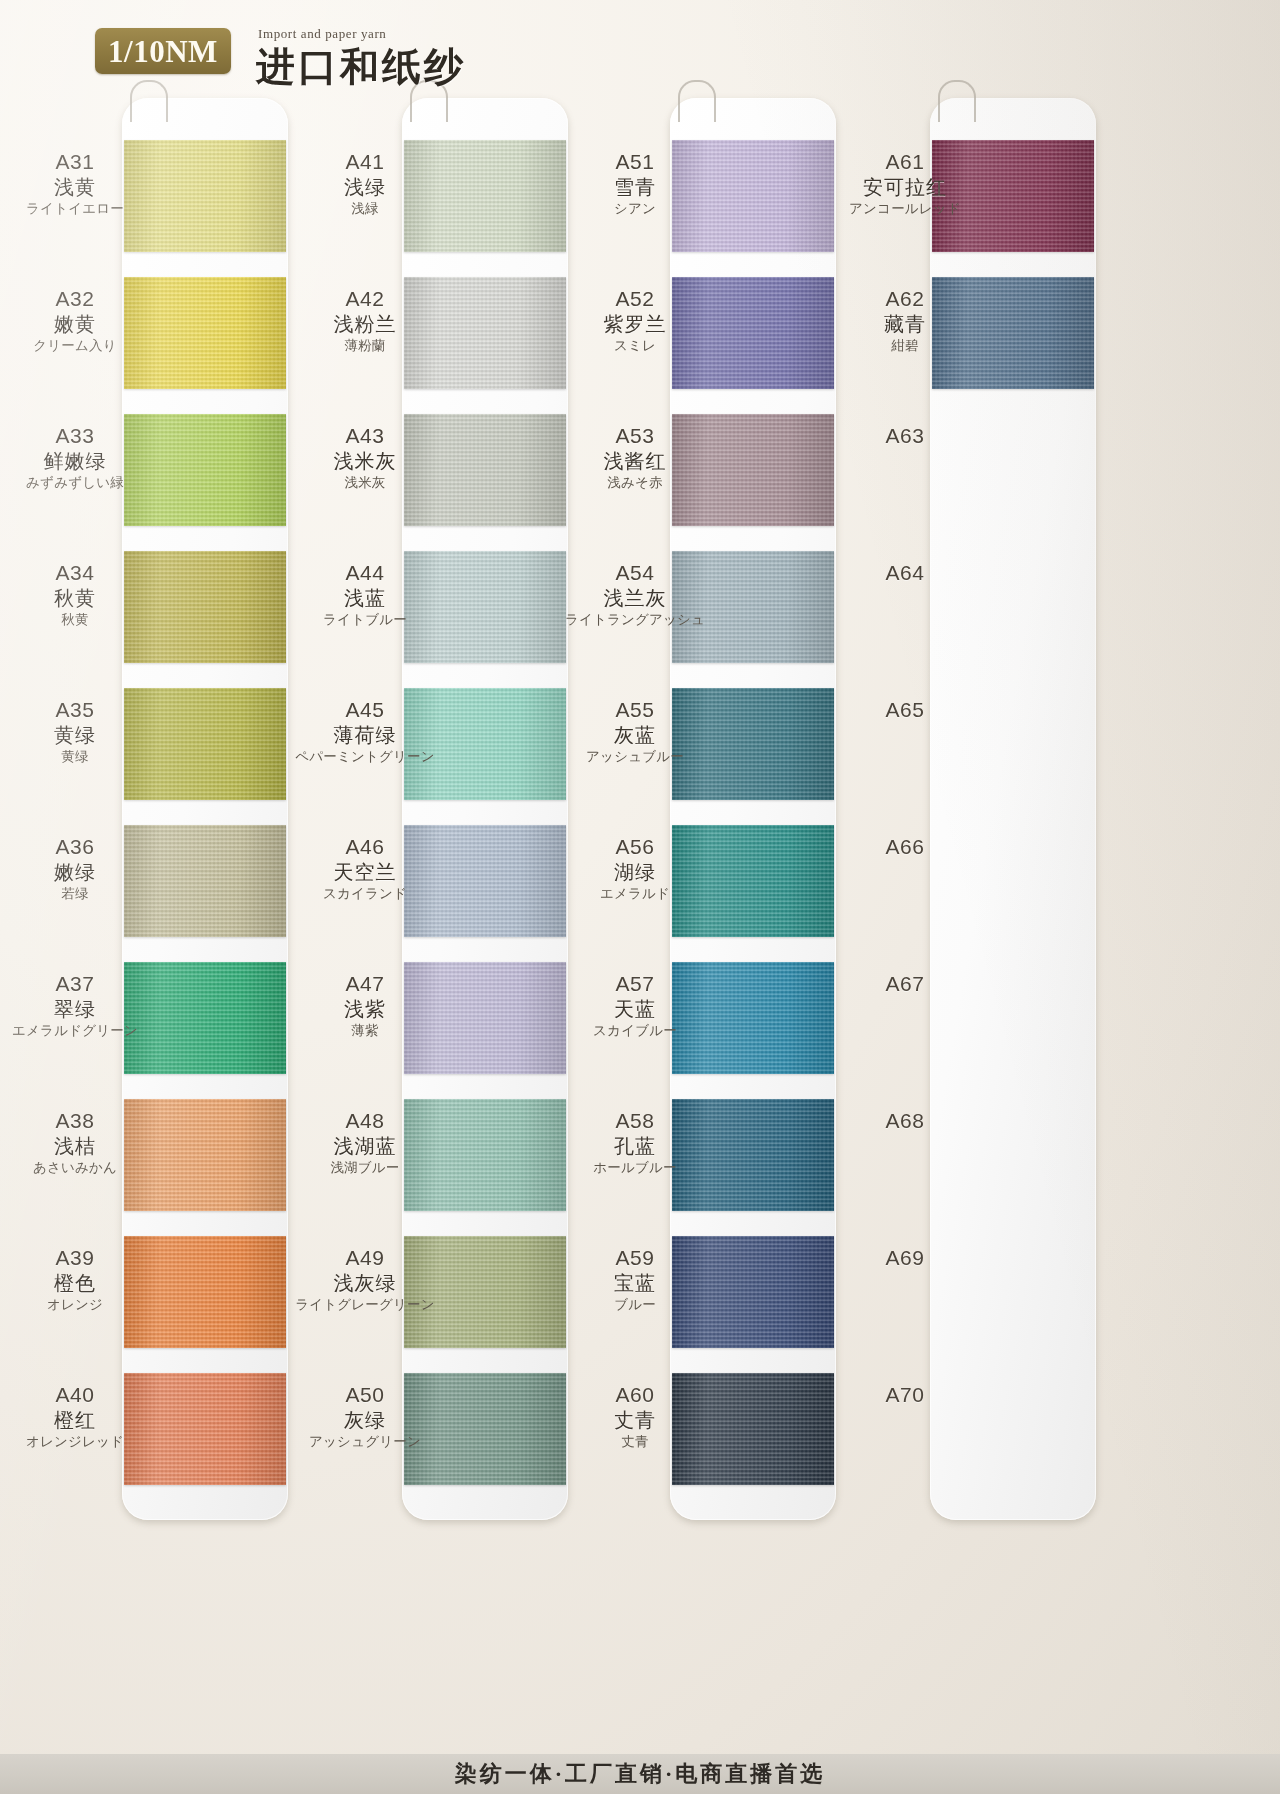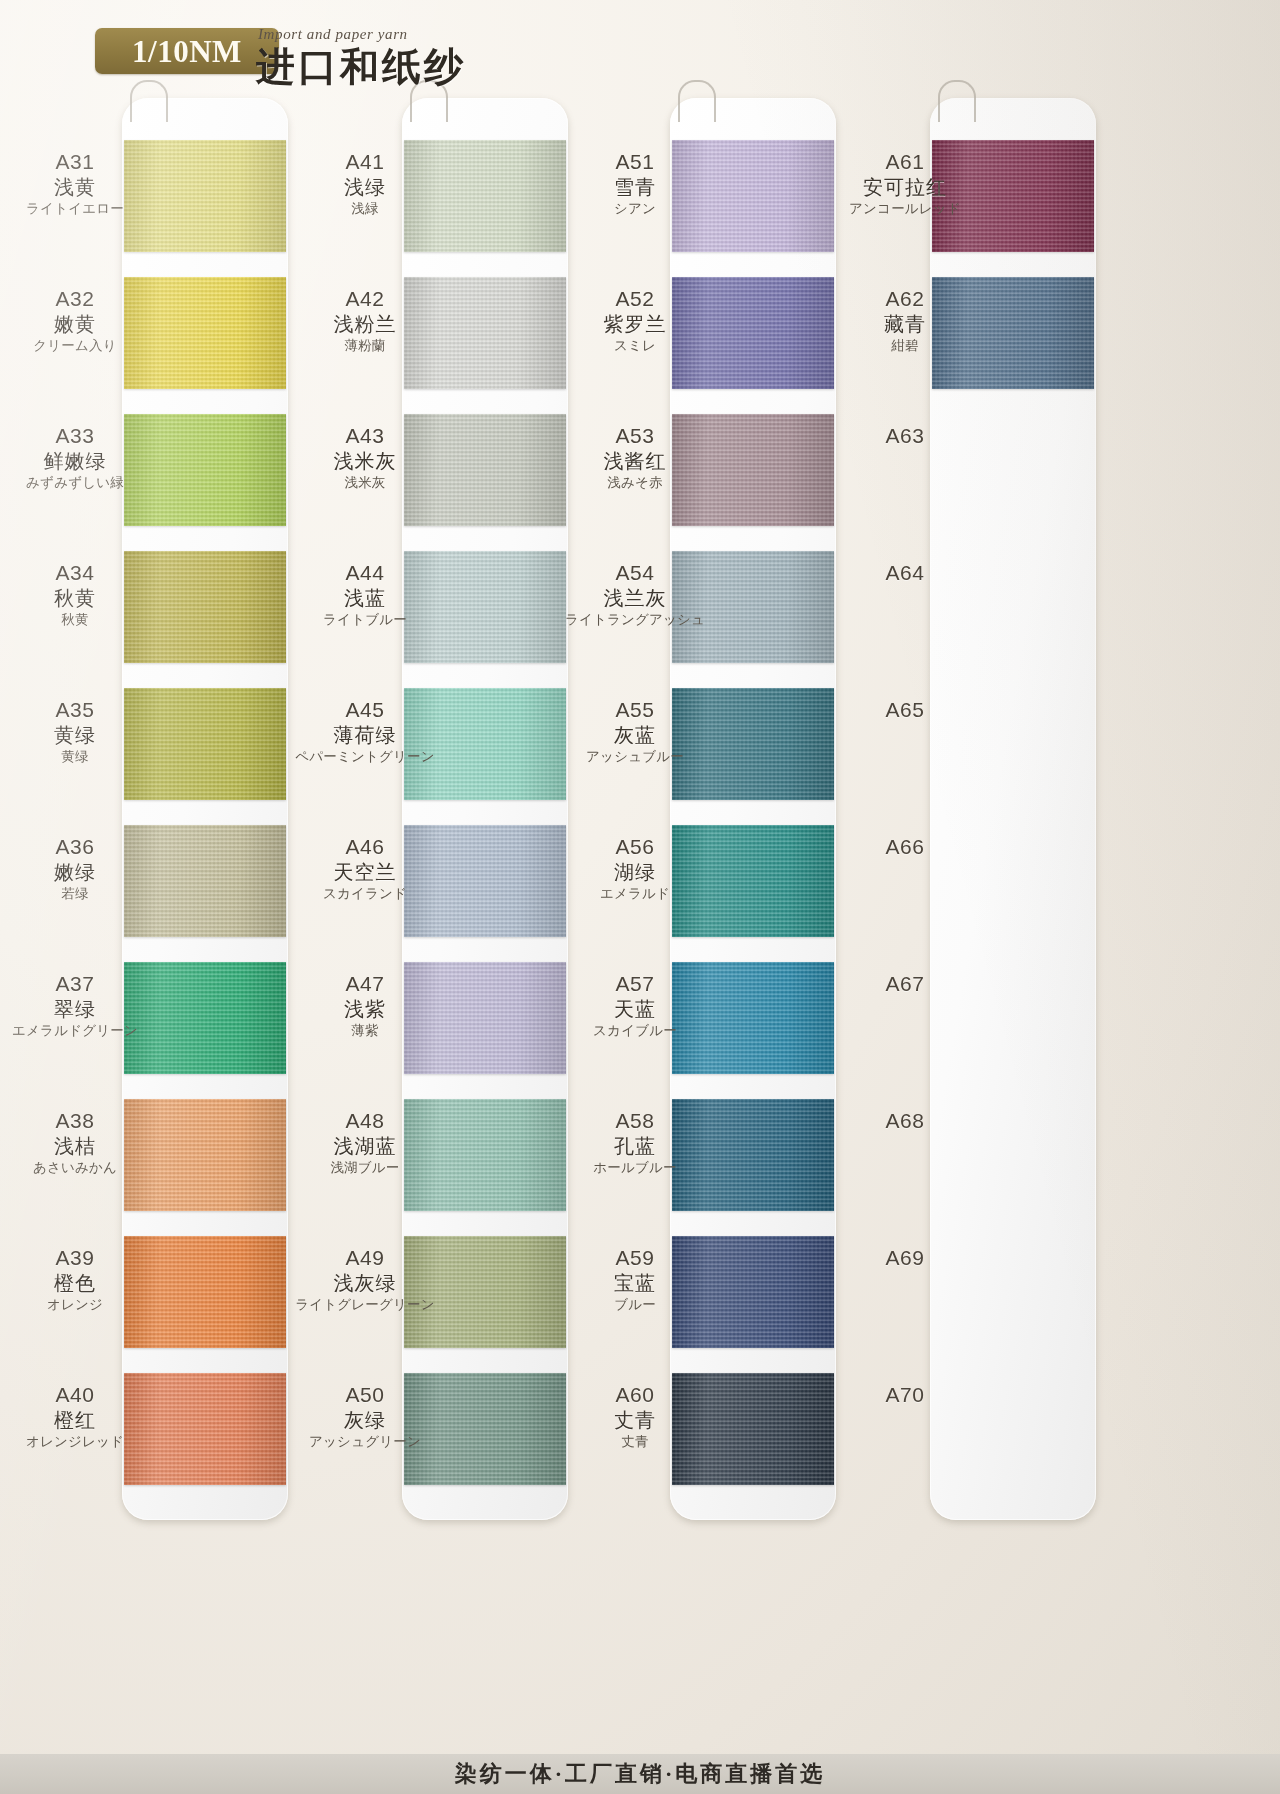--- a/index.html
+++ b/index.html
@@ -35,21 +35,21 @@
   #header {
     position: absolute;
     top: 0; left: 0; right: 0;
     height: 100px;
     z-index: 5;
   }
   #logo-badge {
     position: absolute;
     left: 95px;
     top: 28px;
-    width: 184px;
+    width: 136px;
     height: 46px;
     background: linear-gradient(180deg,#a08b4e 0%, #8d7940 55%, #7e6b37 100%);
     border-radius: 7px;
     box-shadow: 0 1px 2px rgba(90,75,40,.35);
     display: flex;
     align-items: center;
     justify-content: center;
   }
   #logo-badge span {
     color: #fdfaf0;
@@ -57,24 +57,23 @@
     font-weight: bold;
     font-size: 31px;
     letter-spacing: .5px;
     line-height: 1;
   }
   #brand-en {
     position: absolute;
     left: 258px;
     top: 26px;
     font-family: "Liberation Serif", "DejaVu Serif", serif;
-    font-size: 15px;
+    font-size: 13px;
     color: #5d5348;
     letter-spacing: .6px;
-    font-style: italic;
   }
   #brand-cn {
     position: absolute;
     left: 256px;
     top: 40px;
     font-family: "Liberation Serif", "DejaVu Serif", serif;
     font-weight: bold;
     font-size: 39px;
     color: #2f2a23;
     letter-spacing: 3px;

